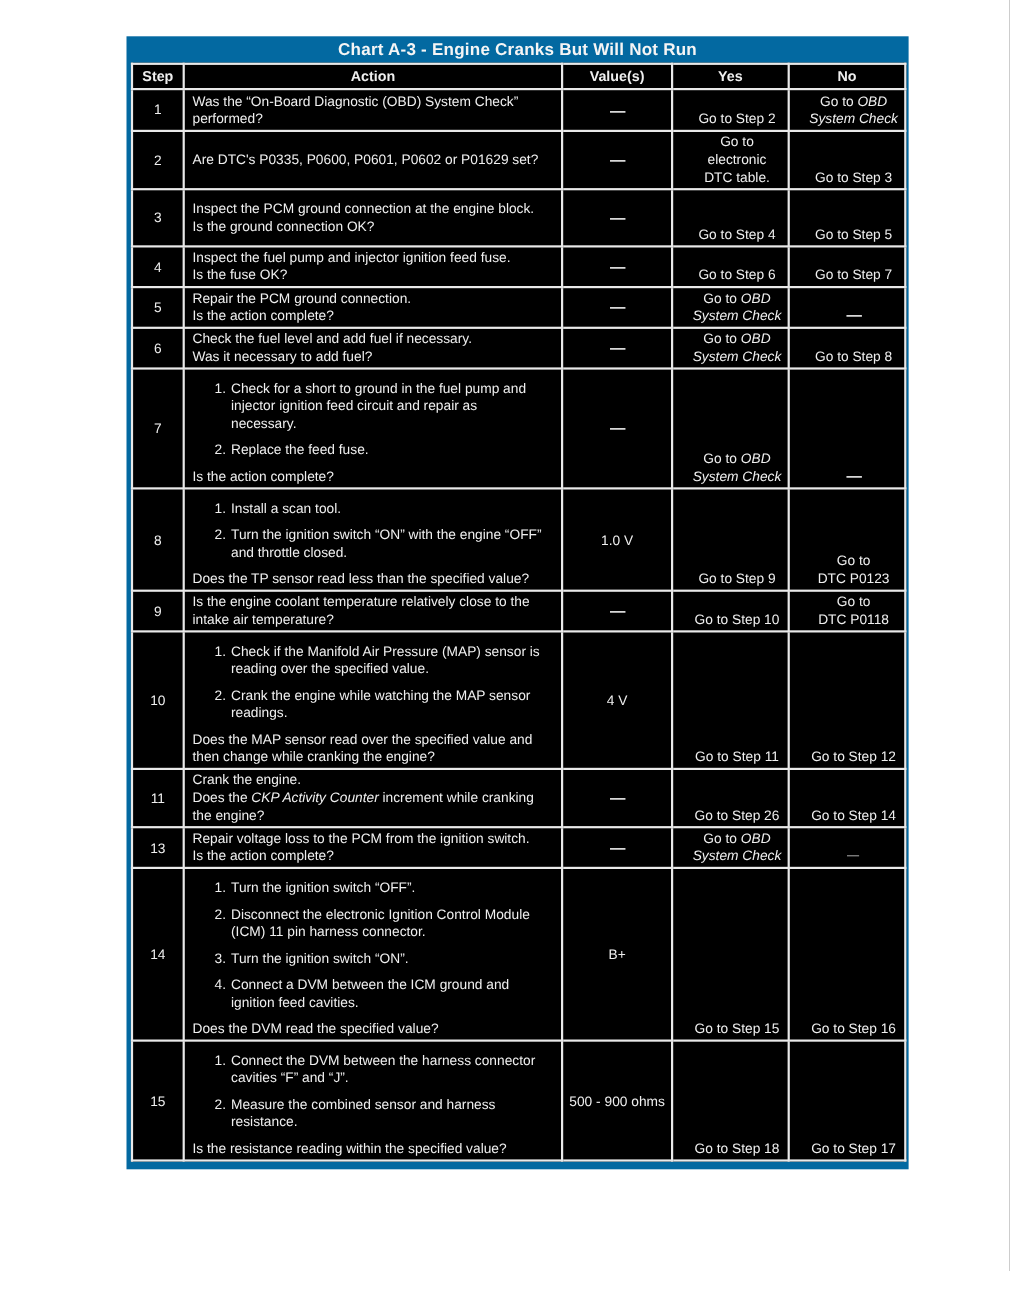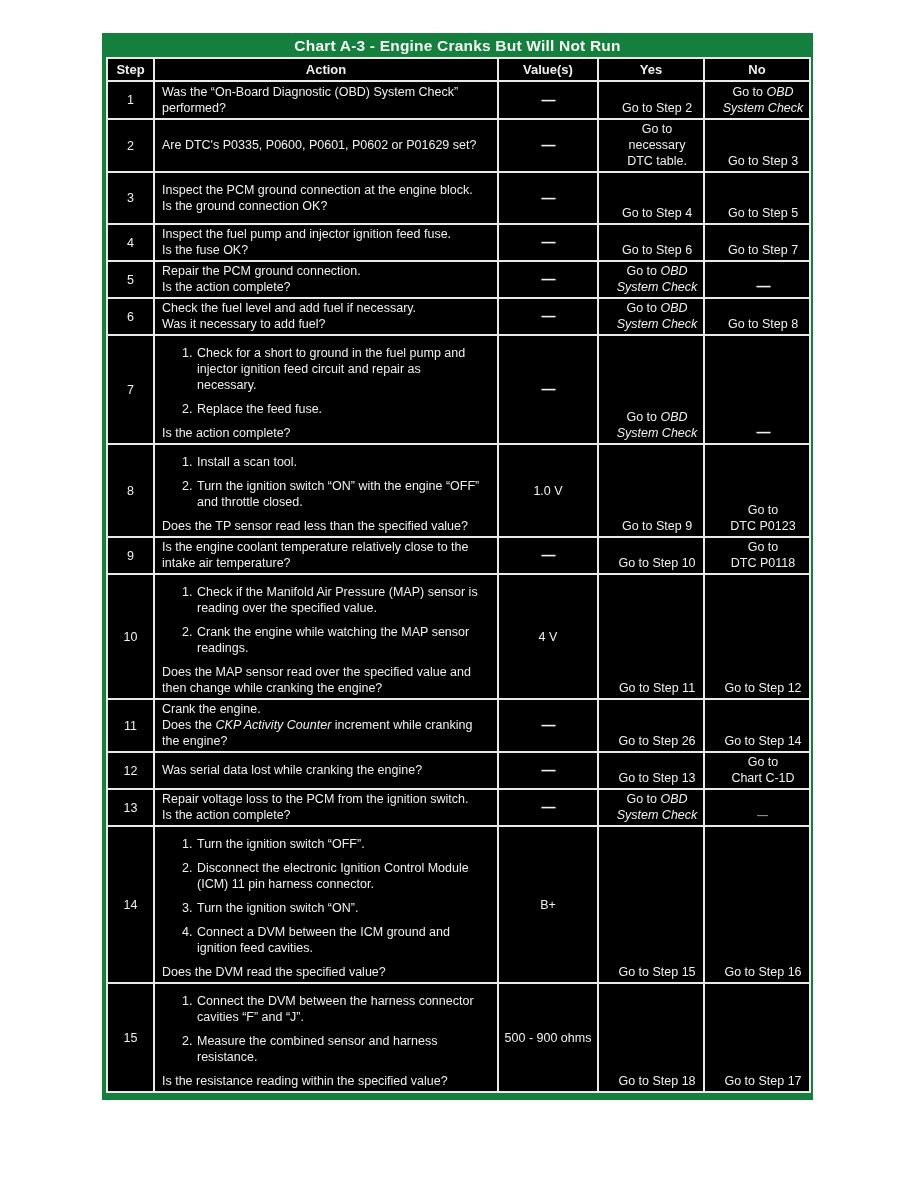--- a/index.html
+++ b/index.html
@@ -2,22 +2,22 @@
 <html><head>
 <meta charset="utf-8">
 <style>
   html,body{margin:0;padding:0;}
   body{
     width:918px;height:1188px;background:#ffffff;position:relative;
     font-family:"Liberation Sans", sans-serif;
     -webkit-font-smoothing:antialiased;
   }
   .chart{
-    position:absolute;left:102px;top:33px;width:711px;
-    background:#15803d;padding:0 4px 7px 4px;box-sizing:border-box;
+    position:absolute;left:115px;top:33px;width:711px;
+    background:#0369a1;padding:0 4px 7px 4px;box-sizing:border-box;
   }
   .chart-title{
     color:#f5f5f5;font-weight:bold;font-size:15.5px;text-align:center;
     height:24px;line-height:25px;letter-spacing:.2px;
   }
   table{border-collapse:collapse;table-layout:fixed;width:703px;background:#000;}
   th,td{border:2px solid #e9e9e9;background:#000;color:#efefef;overflow:hidden;}
   th{font-size:13px;font-weight:bold;text-align:center;padding:1px 4px;height:19px;}
   td{font-size:12.5px;line-height:16px;font-weight:400;}
   td.step{text-align:center;vertical-align:middle;}
@@ -62,21 +62,21 @@
       <td class="yn"><span>Go to Step 2</span></td>
       <td class="yn"><span>Go to </span><i>OBD</i><br><i>System Check</i></td>
     </tr>
 
     <tr style="height:50px">
       <td class="step">2</td>
       <td class="action">
         <div class="q">Are DTC's P0335, P0600, P0601, P0602 or P01629 set?</div>
       </td>
       <td class="value"><span class="dash">—</span></td>
-      <td class="yn"><span>Go to</span><br><span>necessary</span><br><span>DTC table.</span></td>
+      <td class="yn"><span>Go to</span><br><span>electronic</span><br><span>DTC table.</span></td>
       <td class="yn"><span>Go to Step 3</span></td>
     </tr>
 
     <tr style="height:52px">
       <td class="step">3</td>
       <td class="action">
         <div>Inspect the PCM ground connection at the engine block.</div>
         <div class="q">Is the ground connection OK?</div>
       </td>
       <td class="value"><span class="dash">—</span></td>
@@ -173,29 +173,20 @@
       <td class="step">11</td>
       <td class="action">
         <div>Crank the engine.</div>
         <div class="q"><span>Does the </span><i>CKP Activity Counter</i><span> increment while cranking the engine?</span></div>
       </td>
       <td class="value"><span class="dash">—</span></td>
       <td class="yn"><span>Go to Step 26</span></td>
       <td class="yn"><span>Go to Step 14</span></td>
     </tr>
 
-    <tr style="height:35px">
-      <td class="step">12</td>
-      <td class="action">
-        <div class="q">Was serial data lost while cranking the engine?</div>
-      </td>
-      <td class="value"><span class="dash">—</span></td>
-      <td class="yn"><span>Go to Step 13</span></td>
-      <td class="yn"><span>Go to</span><br><span>Chart C-1D</span></td>
-    </tr>
 
     <tr style="height:36px">
       <td class="step">13</td>
       <td class="action">
         <div>Repair voltage loss to the PCM from the ignition switch.</div>
         <div class="q">Is the action complete?</div>
       </td>
       <td class="value"><span class="dash">—</span></td>
       <td class="yn"><span>Go to </span><i>OBD</i><br><i>System Check</i></td>
       <td class="yn"><span class="dash dim-dash">—</span></td>

